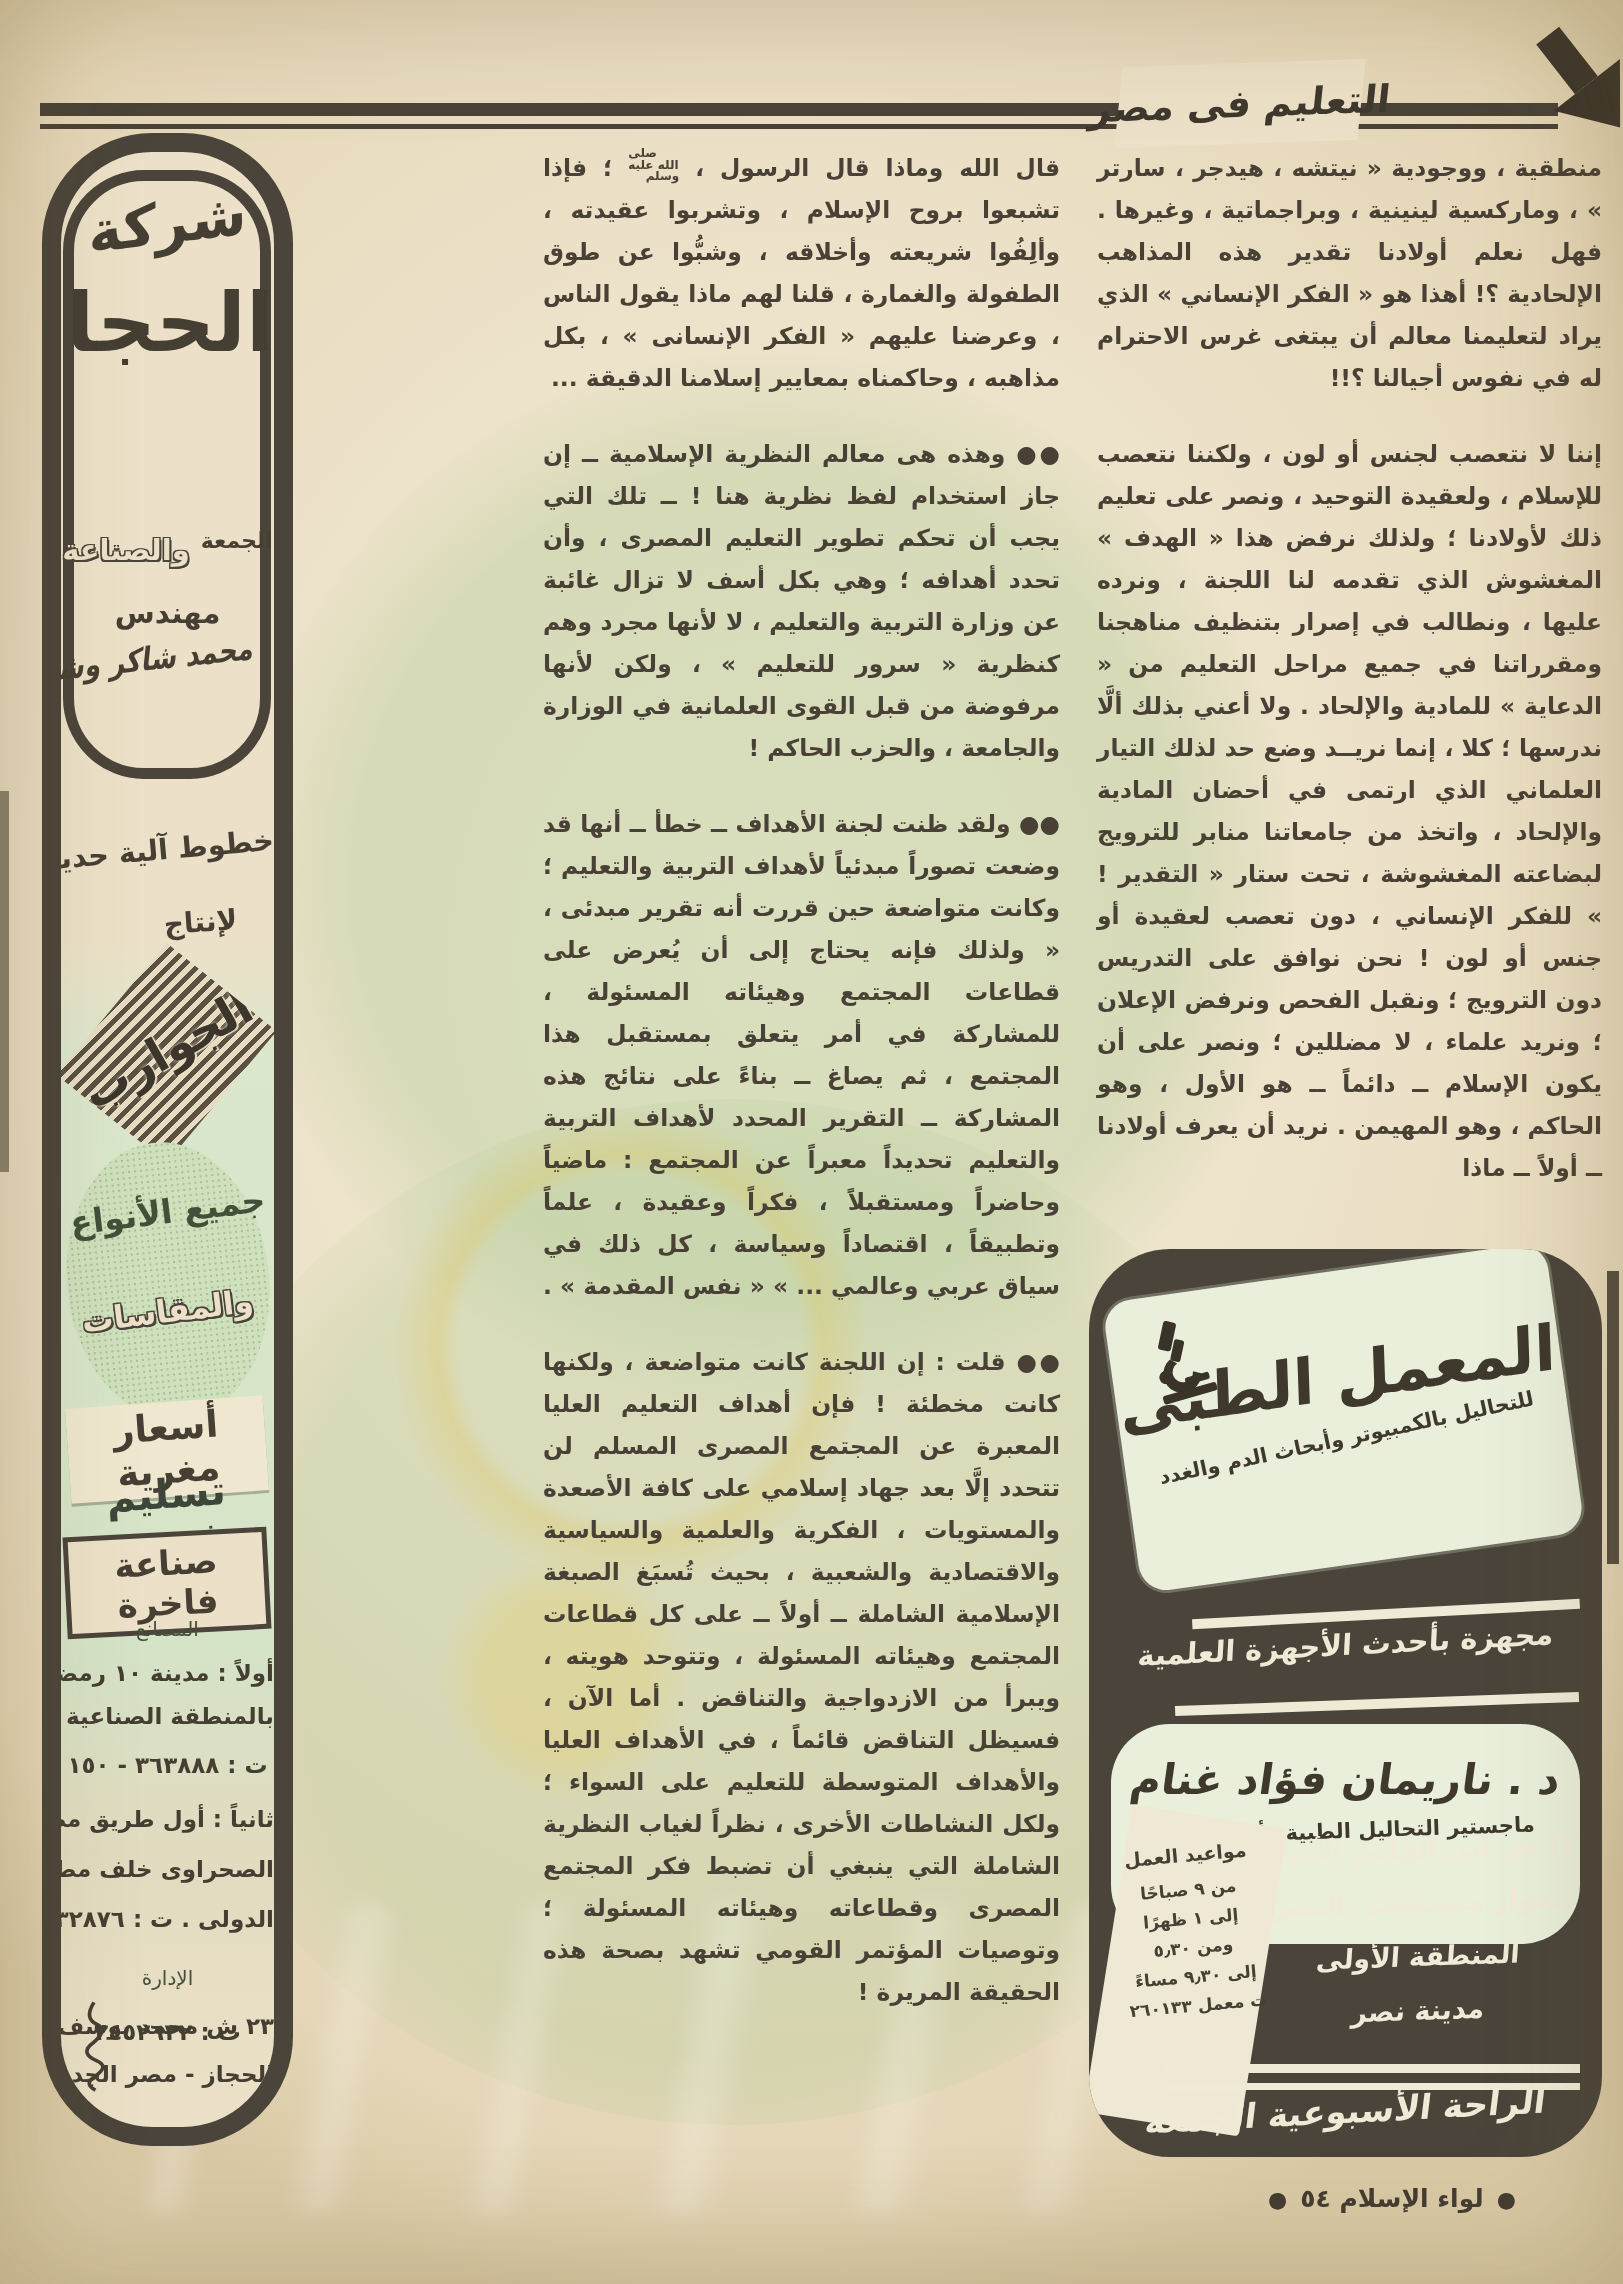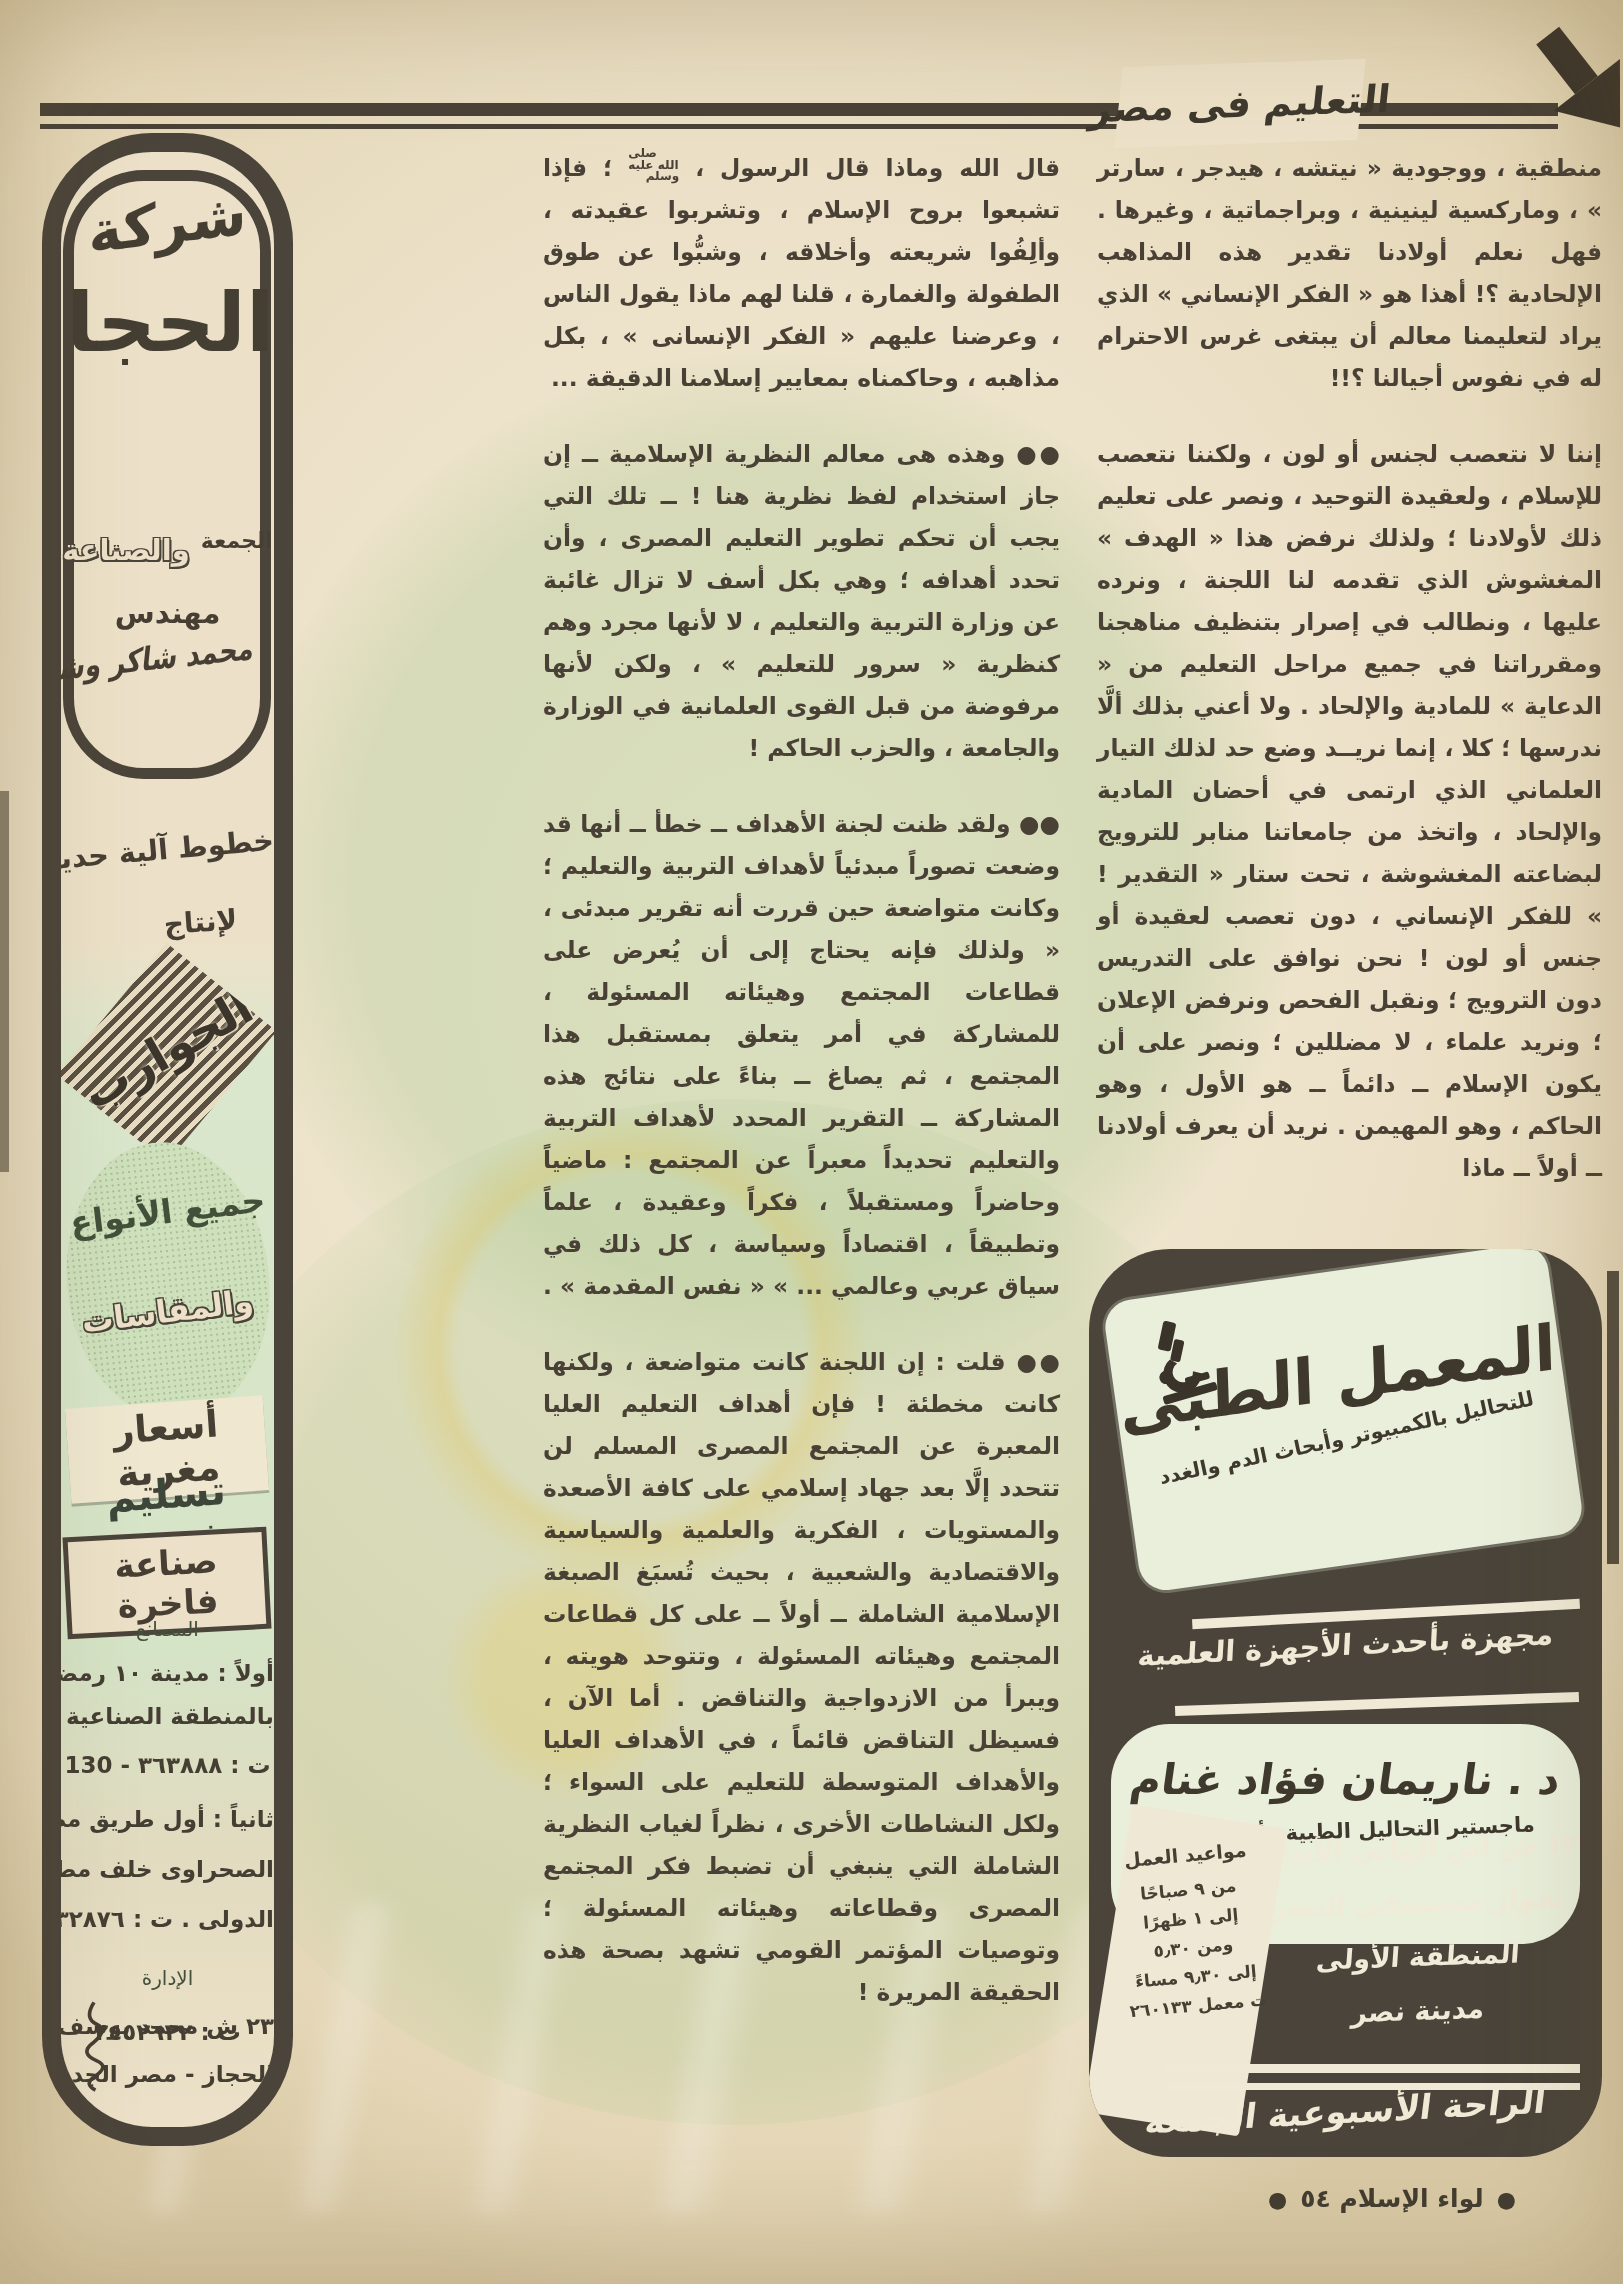--- a/index.html
+++ b/index.html
@@ -169,21 +169,21 @@
     <div class="hz-blob"></div>
     <div class="hz-types">جميع الأنواع</div>
     <div class="hz-sizes outline">والمقاسات</div>
     <div class="hz-prices">أسعار مغرية</div>
     <div class="hz-delivery">تسليم فورى</div>
     <div class="hz-quality">صناعة فاخرة</div>
 
     <div class="hz-h2 hz-factories">المصانع</div>
     <div class="hz-addr hz-f1">أولاً : مدينة ١٠ رمضان - قطعة ٦/٩</div>
     <div class="hz-addr hz-f2">بالمنطقة الصناعية A1</div>
-    <div class="hz-addr hz-f3">ت : ٣٦٣٨٨٨ - 130</div>
+    <div class="hz-addr hz-f3">ت : ٣٦٣٨٨٨ - ١٥٠</div>
     <div class="hz-addr hz-s1">ثانياً : أول طريق مصر/ إسماعلية</div>
     <div class="hz-addr hz-s2">الصحراوى خلف مطار القاهرة</div>
     <div class="hz-addr hz-s3">الدولى . ت : ٢٤٣٢٨٧٦</div>
     <div class="hz-h2 hz-admin">الإدارة</div>
     <div class="hz-addr hz-a1">٢٣ ش محمد يوسف سليم - ميدان</div>
     <div class="hz-addr hz-a2">الحجاز - مصر الجديدة</div>
     <div class="hz-addr hz-a3">ت : ٢٤٥٢٦٢٢</div>
     <svg class="hz-sign" viewBox="0 0 54 130">
       <path d="M27 6 q-14 22 4 30 q16 8 -6 26 q-18 14 6 24 q18 8 -4 22 q-14 10 2 18" fill="none" stroke="#463f33" stroke-width="5"></path>
     </svg>

